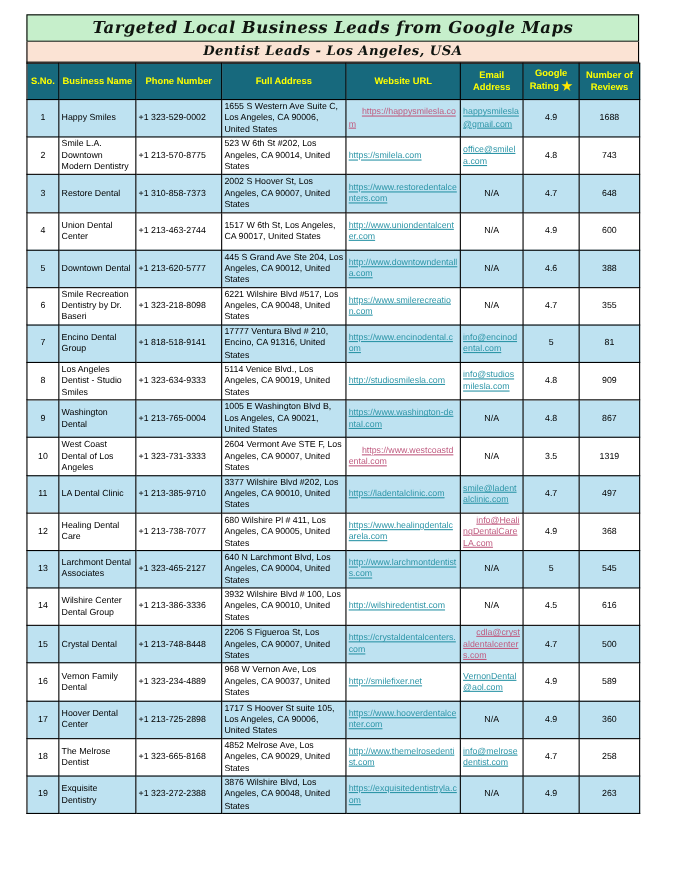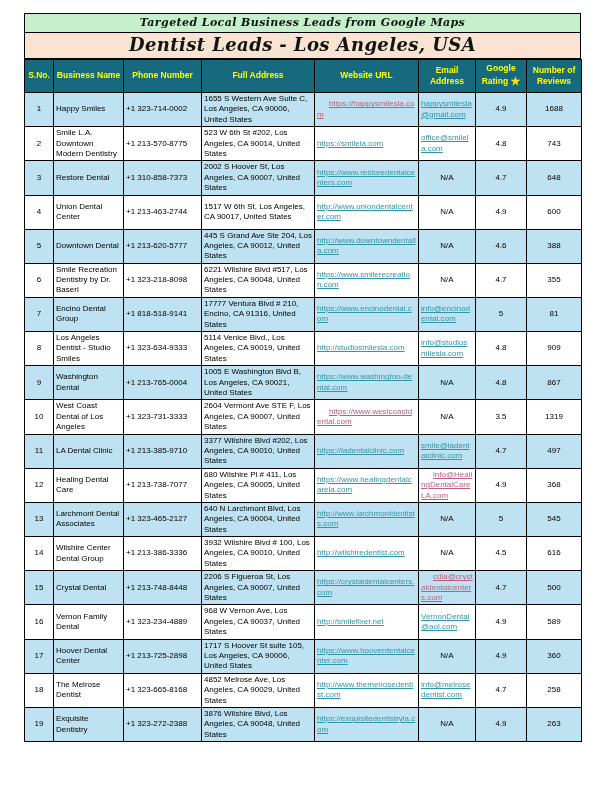--- a/index.html
+++ b/index.html
@@ -19,26 +19,26 @@
     border: 1px solid #000;
     text-align: center;
     font-family: "DejaVu Serif", serif;
     font-style: italic;
     font-weight: bold;
     letter-spacing: 0.4px;
     color: #101510;
   }
   .banner-green {
     background: #c6efcb;
-    font-size: 11px;
+    font-size: 15px;
     padding: 2px 0 3px 0;
   }
   .banner-peach {
     background: #fbe3d4;
-    font-size: 18px;
+    font-size: 12px;
     padding: 1px 0 3px 0;
     border-top: none;
   }
   table {
     width: 100%;
     border-collapse: collapse;
     table-layout: fixed;
     padding-left: 24px;
   }
   th, td { border: 1px solid #000; }
@@ -104,21 +104,21 @@
         <th>Website URL</th>
         <th>Email Address</th>
         <th><span>Google Rating</span> <span class="star">★</span></th>
         <th>Number of Reviews</th>
       </tr>
     </thead>
     <tbody>
         <tr class="alt">
     <td class="c-sno">1</td>
     <td class="c-name">Happy Smiles</td>
-    <td class="c-phone">+1 323-714-0002</td>
+    <td class="c-phone">+1 323-529-0002</td>
     <td class="c-address">1655 S Western Ave Suite C, Los Angeles, CA 90006, United States</td>
     <td class="c-website"><a class="link visited">https://happysmilesla.com</a></td>
     <td class="c-email"><a class="link">happysmilesla@gmail.com</a></td>
     <td class="c-rating">4.9</td>
     <td class="c-reviews">1688</td>
   </tr>
         <tr>
     <td class="c-sno">2</td>
     <td class="c-name">Smile L.A. Downtown Modern Dentistry</td>
     <td class="c-phone">+1 213-570-8775</td>

